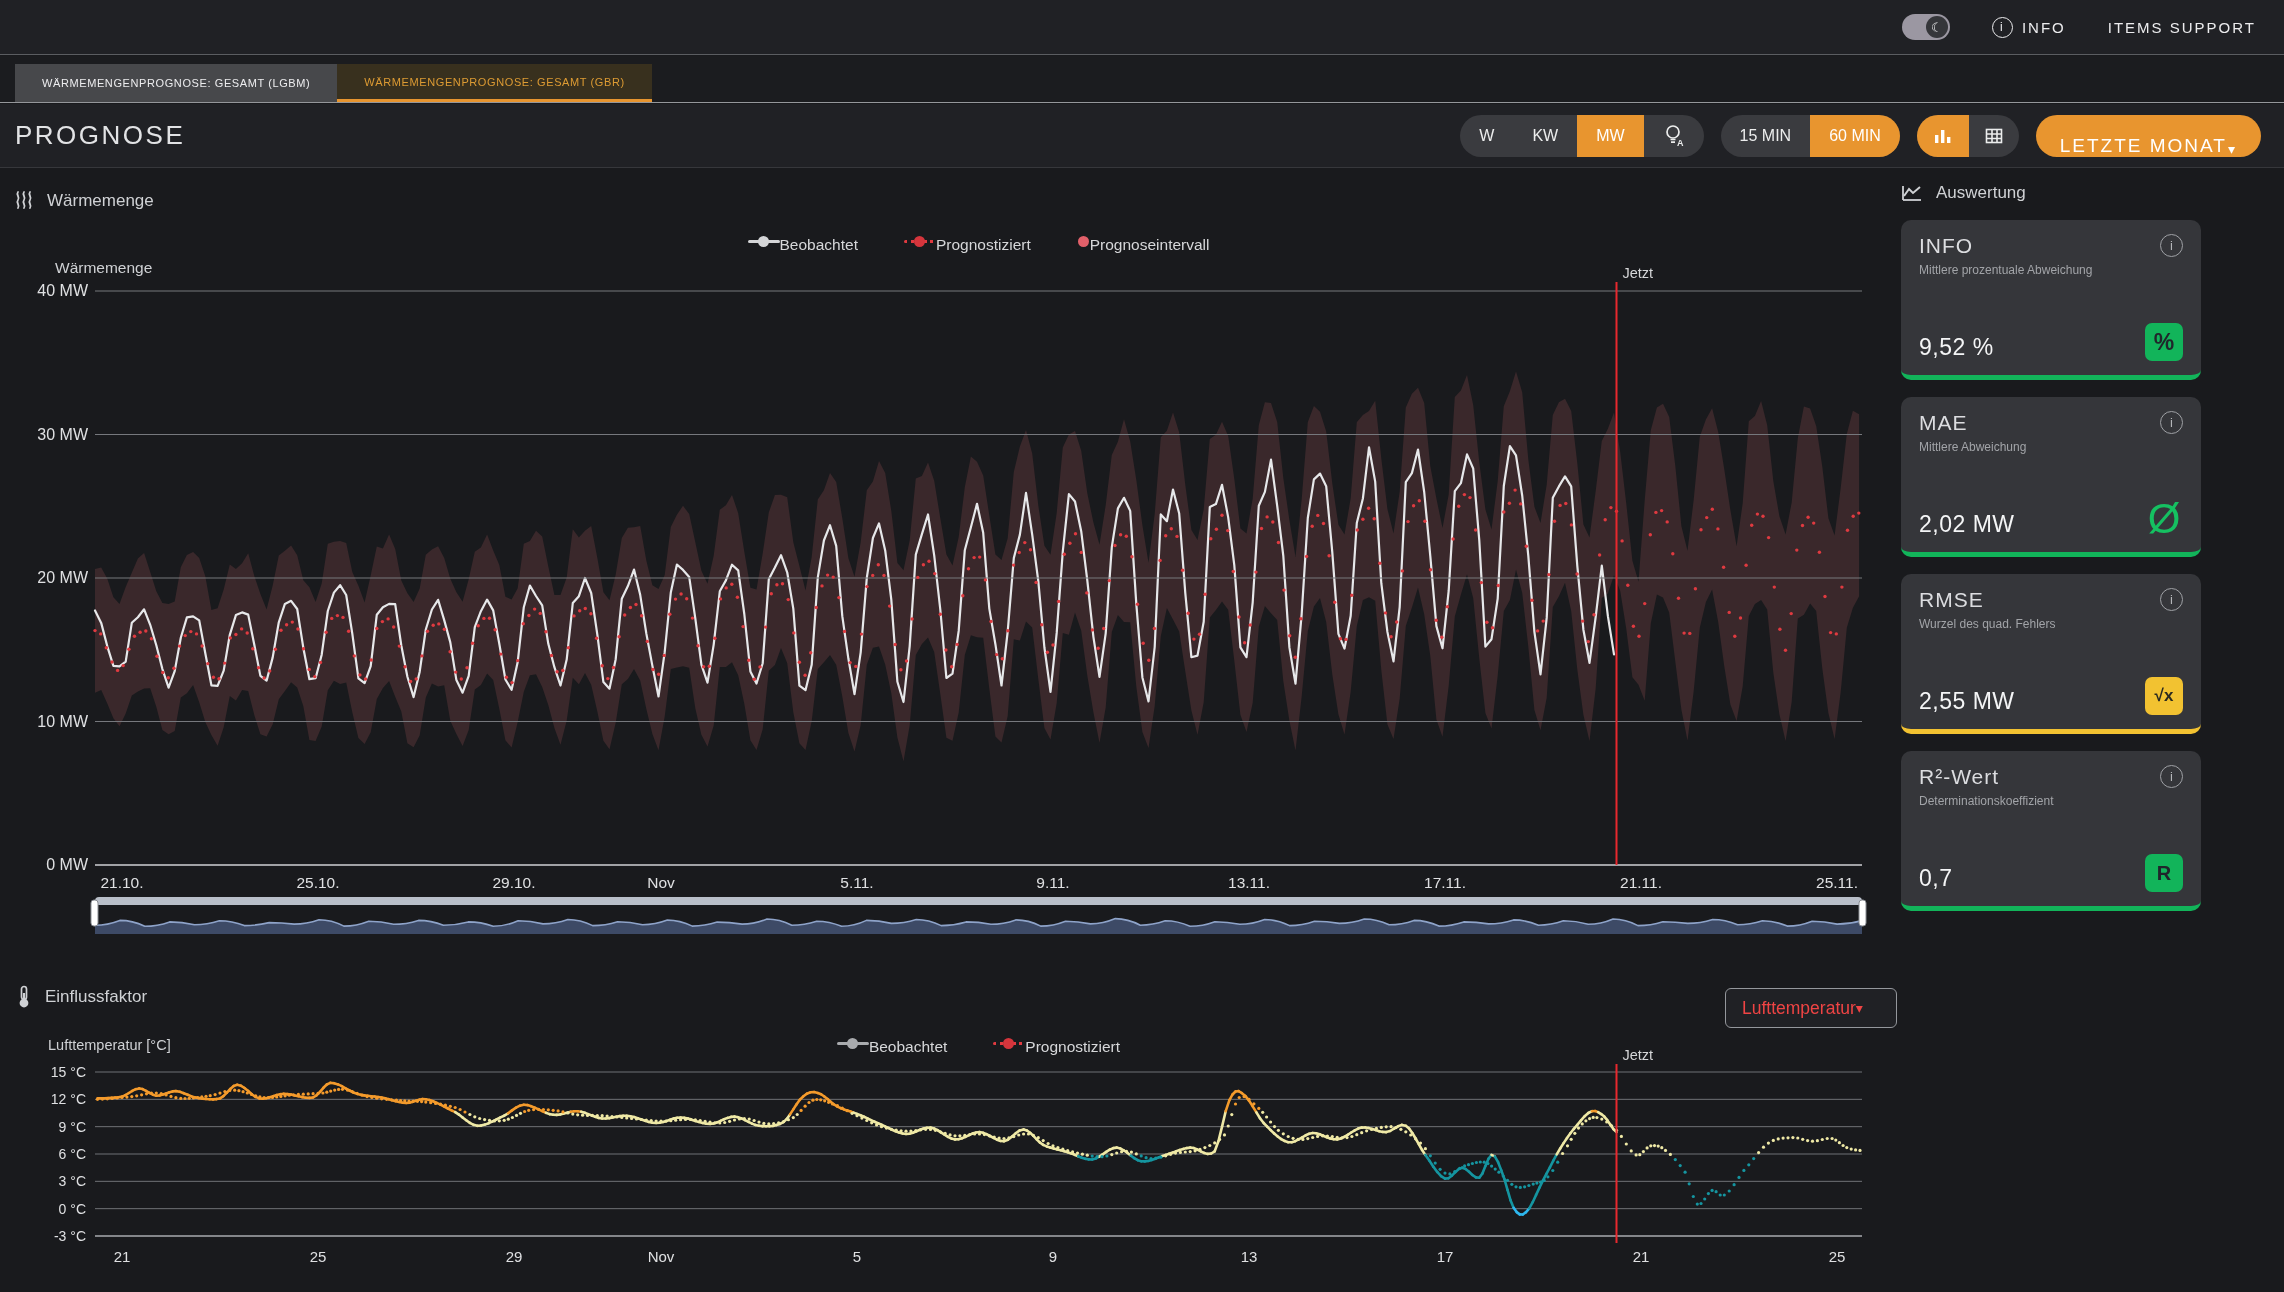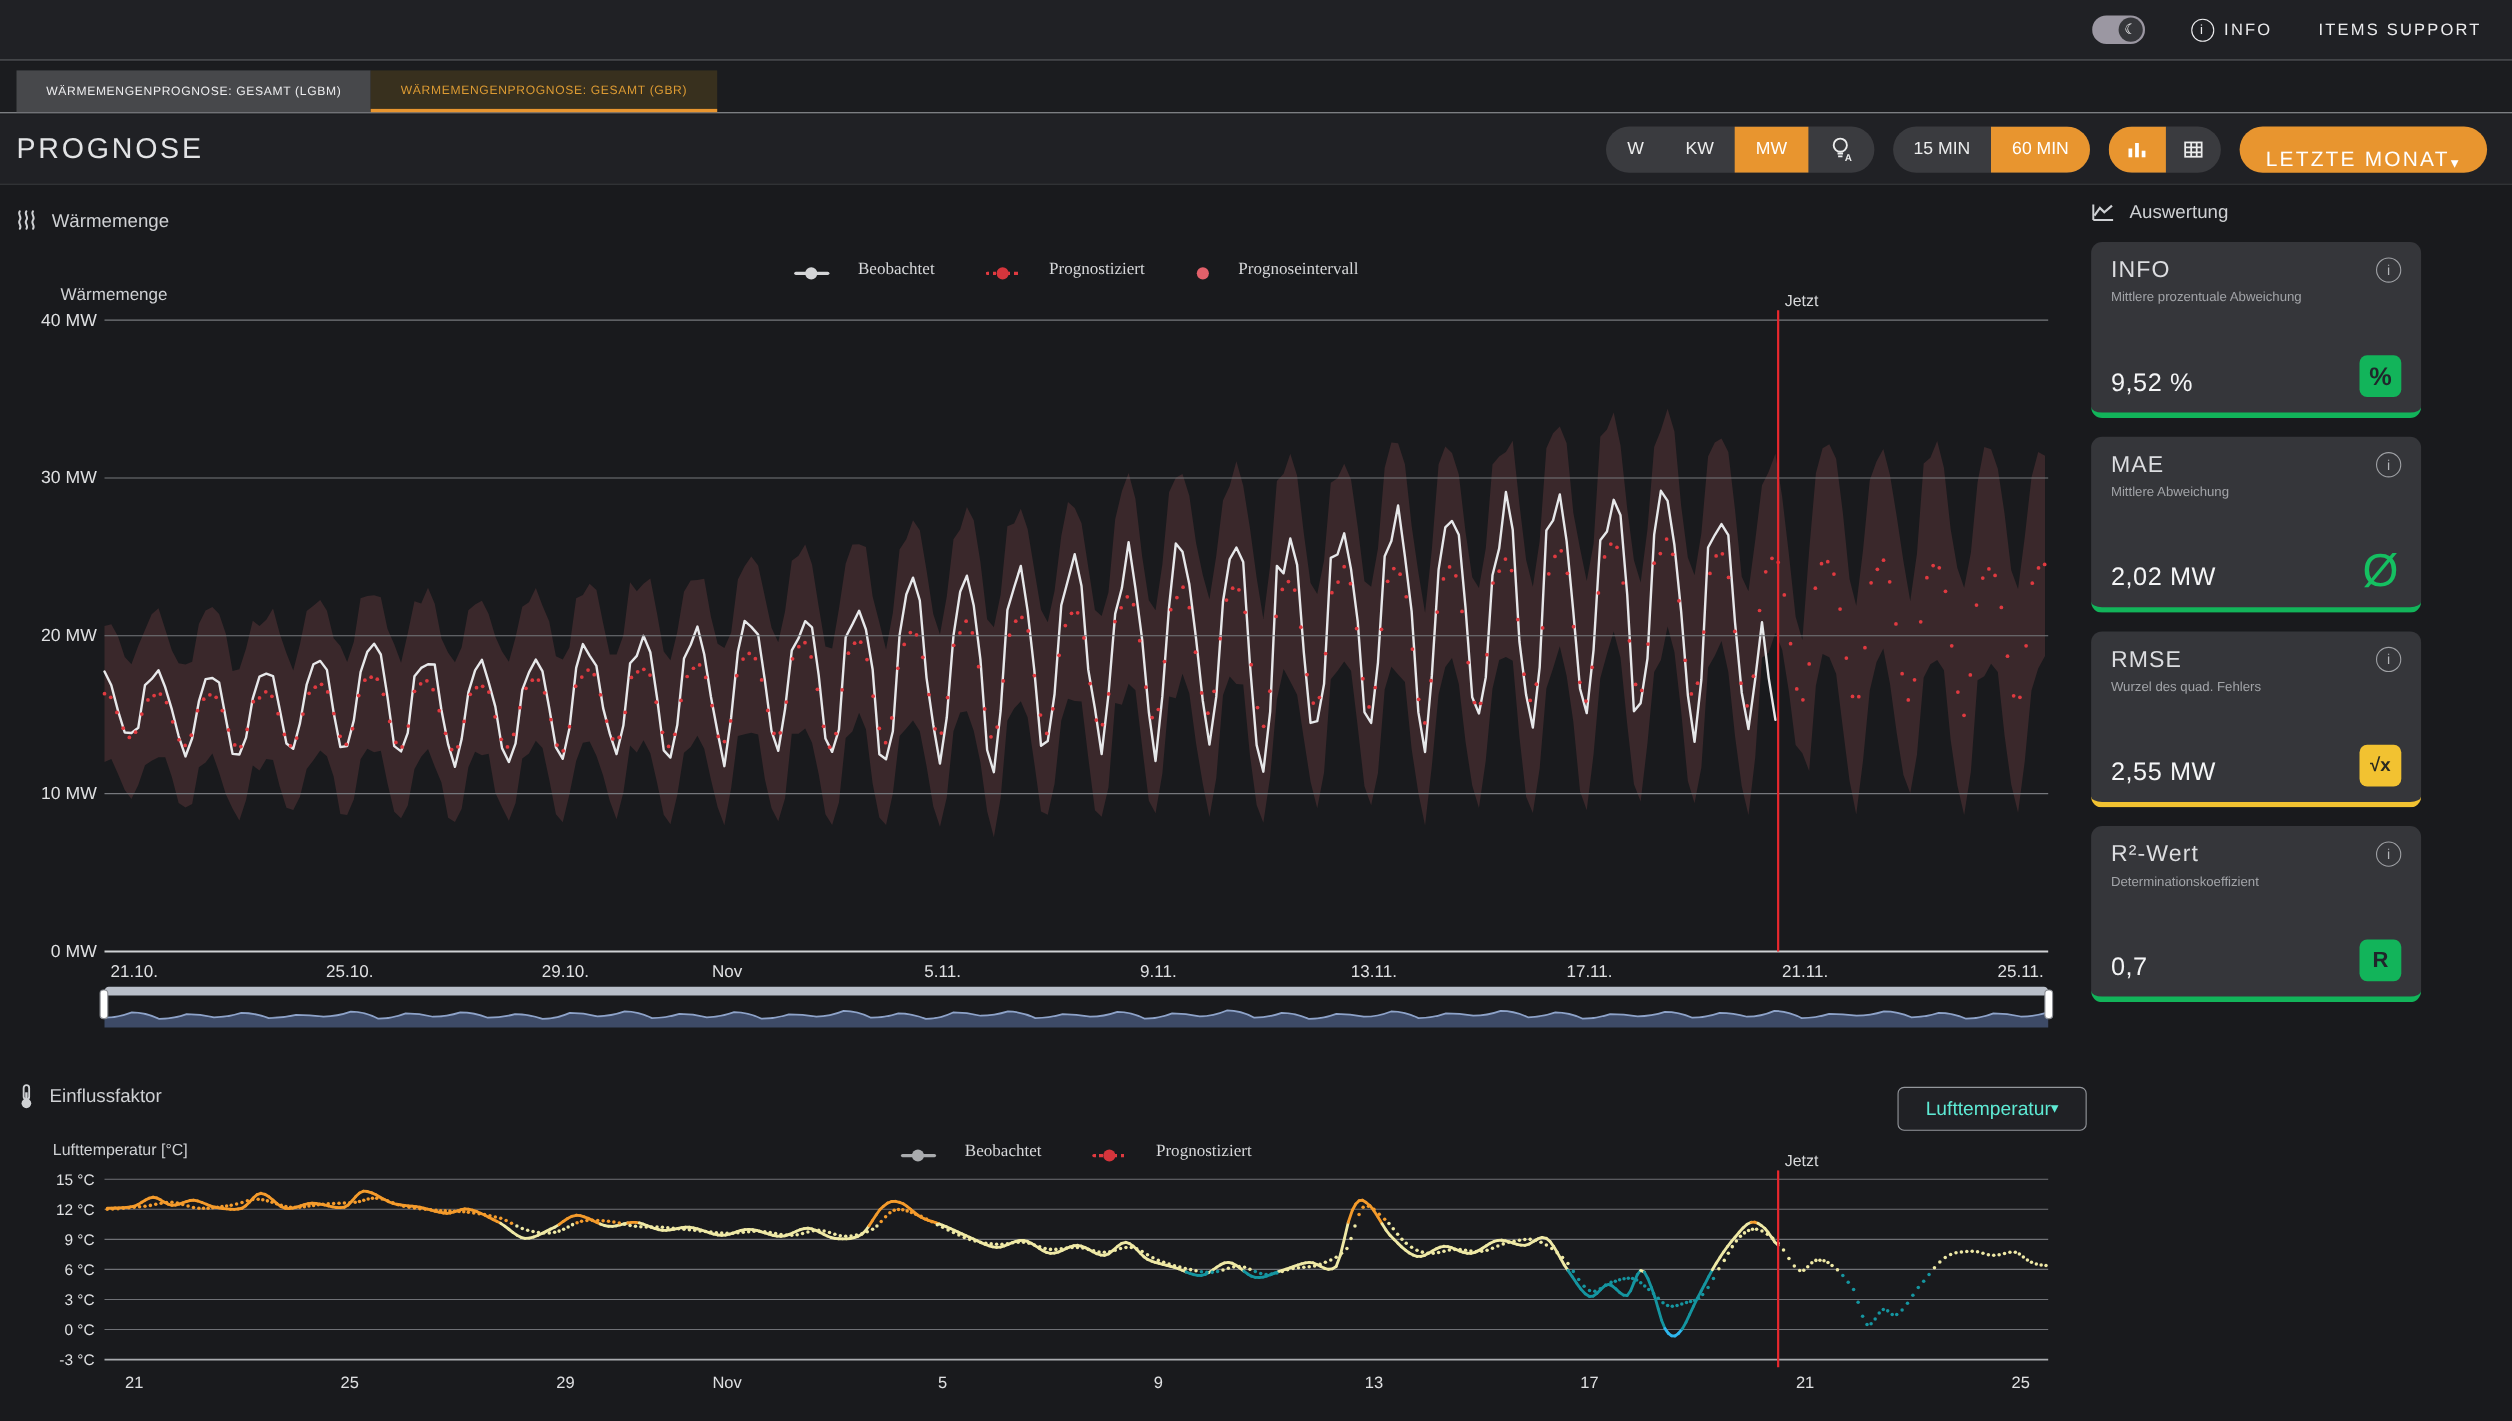--- a/index.html
+++ b/index.html
@@ -30,21 +30,21 @@
   .seg-group{display:flex;height:42px;background:#3a3b3f;border-radius:21px;overflow:hidden;align-items:stretch;}
   .seg{display:flex;align-items:center;justify-content:center;padding:0 19px;font-size:16px;color:#eceded;cursor:pointer;}
   .seg.active{background:#e8952f;color:#fff;}
   .btn-pill{height:42px;background:#e8952f;border-radius:21px;display:flex;align-items:flex-end;gap:1px;
             padding:0 24px;color:#fff;font-size:19px;letter-spacing:2px;cursor:pointer;font-weight:500;}
   .caret{font-family:"DejaVu Sans",sans-serif;font-size:14px;}
   
   .sec-head{display:flex;align-items:center;gap:13px;font-size:17px;color:#cfd1d4;}
   
   .legend{display:flex;justify-content:center;gap:46px;font-size:15.5px;color:#d6d7d9;}
-  .lg-item{display:flex;align-items:flex-end;gap:26px;cursor:pointer;font-family:Liberation Serif, serif;}
+  .lg-item{display:flex;align-items:flex-start;gap:0;cursor:pointer;}
   .lm{position:relative;width:32px;height:11px;}
   .lm .line{position:absolute;left:0;top:4px;width:32px;height:3px;border-radius:2px;background:#d4d5d7;}
   .lm .line.dotted{background:repeating-linear-gradient(90deg,#e03a40 0 3px,transparent 3px 6.5px);}
   .lm .dot{position:absolute;left:10px;top:0;width:11px;height:11px;border-radius:50%;background:#d4d5d7;}
   .lm.dotonly{width:13px;}
   .lm.dotonly .dot{left:1px;background:#e2606a;}
   .lm .dot.red{background:#d5353c;}
   
   .eval{left:1901px;top:183px;width:300px;}
   .card{position:relative;background:#35363a;border-radius:10px;border-bottom:5px solid #12b45a;
@@ -58,22 +58,22 @@
   .card-value{font-size:23px;color:#f4f5f6;letter-spacing:.5px;}
   .v-icon{width:38px;height:38px;border-radius:7px;display:flex;align-items:center;justify-content:center;
           font-weight:bold;}
   .v-icon.green{background:#12b45a;color:#20262b;font-size:23px;}
   .v-icon.outline{background:transparent;color:#15c061;font-size:42px;font-weight:300;line-height:38px;}
   .v-icon.yellow{background:#f2c231;color:#2a2a20;font-size:17px;}
   .info-i{width:21px;height:21px;border-radius:50%;border:1.5px solid #9fa1a5;color:#b4b6ba;display:flex;
           align-items:center;justify-content:center;font-size:13px;cursor:pointer;}
   
   .dropdown{left:1725px;top:988px;width:172px;height:40px;border:1.5px solid #94979c;border-radius:6px;
-            display:flex;align-items:center;justify-content:center;padding:0 16px;box-sizing:border-box;
-            font-size:17.5px;color:#5eead4;cursor:pointer;background:#202125;}
+            display:flex;align-items:center;justify-content:flex-start;padding:0 16px;box-sizing:border-box;
+            font-size:17.5px;color:#ef4444;cursor:pointer;background:#202125;}
   svg text{font-family:"Liberation Sans","DejaVu Sans",sans-serif;}
 </style>
 </head>
 <body>
 
 <svg id="charts-svg" class="abs" style="left:0;top:0;" width="2284" height="1292" viewBox="0 0 2284 1292">
     <g>
       <path d="M95.0 569.0L101.2 567.4L107.3 578.7L113.4 597.3L119.5 603.9L125.7 587.0L131.8 572.7L137.9 558.5L144.1 552.9L150.2 572.1L156.3 591.3L162.4 602.9L168.6 604.1L174.7 601.6L180.8 567.3L186.9 555.1L193.1 551.9L199.2 558.1L205.3 576.2L211.4 609.9L217.6 608.3L223.7 589.5L229.8 564.4L235.9 569.1L242.1 563.3L248.2 553.2L254.3 575.9L260.4 593.9L266.6 609.6L272.7 585.6L278.8 555.4L284.9 550.7L291.1 545.4L297.2 555.2L303.3 580.2L309.4 587.3L315.6 601.9L321.7 583.4L327.8 543.8L333.9 541.8L340.1 541.1L346.2 542.9L352.3 571.9L358.4 585.7L364.6 602.5L370.7 575.6L376.8 546.6L382.9 548.6L389.1 534.4L395.2 548.9L401.3 580.5L407.4 593.3L413.6 602.0L419.7 588.4L425.8 554.8L431.9 549.6L438.1 546.2L444.2 558.1L450.3 578.7L456.4 592.3L462.6 601.7L468.7 579.3L474.8 551.7L480.9 547.5L487.1 534.6L493.2 550.6L499.3 565.0L505.4 596.7L511.6 599.6L517.7 588.3L523.8 543.8L529.9 540.9L536.0 530.7L542.2 536.4L548.3 566.5L554.4 594.9L560.5 595.1L566.7 577.5L572.8 529.3L578.9 537.5L585.0 530.7L591.2 526.0L597.3 557.8L603.4 592.2L609.5 600.2L615.7 574.6L621.8 538.0L627.9 527.8L634.0 527.2L640.2 526.1L646.3 560.6L652.4 585.2L658.5 589.1L664.7 575.0L670.8 526.9L676.9 514.7L683.0 505.8L689.2 514.0L695.3 542.2L701.4 570.7L707.5 583.8L713.7 555.7L719.8 509.8L725.9 505.3L732.0 495.0L738.2 513.2L744.3 551.7L750.4 587.7L756.5 589.6L762.7 553.5L768.8 512.5L774.9 494.9L781.0 494.7L787.2 497.3L793.3 542.2L799.4 566.0L805.5 590.5L811.7 557.0L817.8 499.5L823.9 490.2L830.0 473.0L836.2 482.0L842.3 518.3L848.4 558.2L854.5 576.8L860.7 542.2L866.8 490.3L872.9 481.4L879.0 461.0L885.2 473.0L891.3 511.1L897.4 563.0L903.5 570.2L909.7 540.4L915.8 478.4L921.9 476.0L928.0 462.4L934.2 480.8L940.3 518.2L946.4 554.4L952.5 565.6L958.7 537.1L964.8 487.3L970.9 456.4L977.0 461.8L983.2 475.6L989.3 515.4L995.4 554.6L1001.5 559.9L1007.7 538.3L1013.8 472.0L1019.9 446.6L1026.0 430.1L1032.2 453.5L1038.3 505.6L1044.4 545.7L1050.5 554.7L1056.7 513.0L1062.8 447.6L1068.9 434.4L1075.0 431.0L1081.2 450.7L1087.3 493.3L1093.4 522.6L1099.5 544.8L1105.7 505.2L1111.8 454.9L1117.9 441.8L1124.0 419.3L1130.2 441.6L1136.3 480.1L1142.4 525.2L1148.5 562.8L1154.7 514.0L1160.8 437.3L1166.9 430.7L1173.0 412.5L1179.2 432.4L1185.3 485.0L1191.4 530.1L1197.5 539.9L1203.7 509.4L1209.8 438.9L1215.9 434.7L1222.0 421.7L1228.2 436.0L1234.3 479.0L1240.4 528.5L1246.5 533.4L1252.7 498.7L1258.8 425.3L1264.9 402.2L1271.0 403.0L1277.2 422.1L1283.3 477.9L1289.4 520.3L1295.5 557.0L1301.7 499.2L1307.8 422.3L1313.9 405.9L1320.0 411.8L1326.2 431.4L1332.3 483.6L1338.4 524.7L1344.5 534.6L1350.7 498.3L1356.8 422.3L1362.9 414.9L1369.0 410.9L1375.2 400.7L1381.3 458.4L1387.4 509.0L1393.5 533.4L1399.7 491.8L1405.8 407.4L1411.9 393.8L1418.0 387.8L1424.2 403.0L1430.3 466.2L1436.4 498.6L1442.5 528.1L1448.7 494.4L1454.8 397.0L1460.9 390.4L1467.0 375.0L1473.2 404.9L1479.3 462.6L1485.4 509.4L1491.5 529.5L1497.7 481.2L1503.8 406.3L1509.9 391.2L1516.0 371.5L1522.2 392.3L1528.3 459.5L1534.4 506.8L1540.5 523.0L1546.7 484.8L1552.8 414.9L1558.9 402.3L1565.0 398.7L1571.2 410.9L1577.3 463.3L1583.4 524.4L1589.5 537.5L1595.7 491.0L1601.8 441.1L1607.9 428.8L1614.0 412.4L1620.2 452.1L1626.3 504.1L1632.4 560.7L1638.5 581.8L1644.7 500.5L1650.8 430.3L1656.9 407.4L1663.0 403.8L1669.2 417.0L1675.3 466.0L1681.4 526.3L1687.5 550.7L1693.7 499.8L1699.8 436.7L1705.9 419.6L1712.1 408.2L1718.2 432.1L1724.3 469.6L1730.4 510.3L1736.6 546.3L1742.7 503.2L1748.8 421.3L1754.9 416.1L1761.1 401.0L1767.2 425.2L1773.3 480.9L1779.4 516.3L1785.6 534.4L1791.7 502.4L1797.8 438.3L1803.9 406.4L1810.1 408.5L1816.2 426.1L1822.3 466.8L1828.4 518.3L1834.6 535.5L1840.7 488.1L1846.8 434.0L1852.9 410.8L1859.1 414.3L1859.1 596.3L1852.9 607.7L1846.8 627.8L1840.7 692.0L1834.6 738.9L1828.4 713.1L1822.3 668.5L1816.2 611.0L1810.1 603.5L1803.9 614.7L1797.8 618.4L1791.7 701.7L1785.6 740.9L1779.4 714.2L1773.3 672.6L1767.2 609.4L1761.1 600.1L1754.9 603.9L1748.8 616.0L1742.7 686.2L1736.6 721.1L1730.4 704.5L1724.3 666.4L1718.2 621.9L1712.1 589.6L1705.9 602.0L1699.8 627.7L1693.7 691.1L1687.5 740.4L1681.4 709.8L1675.3 661.6L1669.2 612.4L1663.0 597.5L1656.9 594.5L1650.8 623.3L1644.7 700.8L1638.5 684.7L1632.4 677.3L1626.3 628.9L1620.2 590.8L1614.0 575.2L1607.9 593.4L1601.8 597.9L1595.7 688.2L1589.5 740.9L1583.4 714.8L1577.3 669.4L1571.2 610.9L1565.0 582.7L1558.9 596.2L1552.8 606.9L1546.7 697.8L1540.5 730.2L1534.4 710.1L1528.3 646.5L1522.2 592.8L1516.0 569.5L1509.9 600.0L1503.8 610.9L1497.7 675.7L1491.5 728.6L1485.4 713.0L1479.3 658.5L1473.2 597.9L1467.0 574.2L1460.9 594.4L1454.8 616.5L1448.7 685.7L1442.5 736.7L1436.4 719.4L1430.3 656.1L1424.2 614.3L1418.0 587.5L1411.9 607.6L1405.8 626.0L1399.7 698.6L1393.5 739.1L1387.4 724.3L1381.3 670.0L1375.2 600.7L1369.0 597.3L1362.9 600.1L1356.8 626.1L1350.7 691.4L1344.5 734.6L1338.4 714.2L1332.3 674.4L1326.2 621.9L1320.0 598.1L1313.9 606.4L1307.8 631.3L1301.7 696.2L1295.5 750.5L1289.4 720.8L1283.3 680.9L1277.2 620.1L1271.0 613.2L1264.9 606.1L1258.8 626.8L1252.7 702.8L1246.5 732.0L1240.4 714.7L1234.3 660.7L1228.2 609.8L1222.0 601.4L1215.9 610.1L1209.8 617.6L1203.7 702.2L1197.5 734.8L1191.4 710.6L1185.3 671.5L1179.2 631.5L1173.0 619.6L1166.9 608.1L1160.8 636.0L1154.7 706.1L1148.5 747.9L1142.4 731.9L1136.3 686.5L1130.2 622.2L1124.0 621.9L1117.9 615.1L1111.8 632.1L1105.7 707.5L1099.5 742.7L1093.4 712.2L1087.3 675.6L1081.2 630.4L1075.0 612.5L1068.9 634.7L1062.8 633.1L1056.7 703.1L1050.5 739.4L1044.4 728.0L1038.3 678.9L1032.2 627.5L1026.0 621.5L1019.9 640.6L1013.8 639.2L1007.7 716.0L1001.5 742.6L995.4 736.5L989.3 688.4L983.2 637.7L977.0 637.2L970.9 635.3L964.8 655.0L958.7 712.6L952.5 740.7L946.4 737.8L940.3 693.9L934.2 652.0L928.0 637.6L921.9 644.1L915.8 654.9L909.7 725.3L903.5 761.2L897.4 737.6L891.3 693.2L885.2 664.4L879.0 646.6L872.9 647.7L866.8 664.7L860.7 725.1L854.5 751.6L848.4 732.9L842.3 696.4L836.2 664.8L830.0 655.0L823.9 662.2L817.8 669.1L811.7 721.3L805.5 750.0L799.4 743.2L793.3 712.3L787.2 663.0L781.0 648.0L774.9 664.9L768.8 670.8L762.7 729.3L756.5 750.0L750.4 740.3L744.3 703.8L738.2 675.3L732.0 662.2L725.9 667.0L719.8 667.0L713.7 725.6L707.5 746.6L701.4 734.8L695.3 708.2L689.2 667.7L683.0 666.2L676.9 667.5L670.8 669.1L664.7 716.4L658.5 750.3L652.4 733.9L646.3 708.7L640.2 680.6L634.0 668.9L627.9 679.1L621.8 684.3L615.7 722.7L609.5 749.3L603.4 740.7L597.3 711.3L591.2 684.8L585.0 672.9L578.9 684.2L572.8 677.8L566.7 720.4L560.5 744.7L554.4 728.1L548.3 705.0L542.2 687.0L536.0 674.2L529.9 675.2L523.8 691.8L517.7 722.0L511.6 747.5L505.4 740.3L499.3 708.7L493.2 680.1L487.1 673.5L480.9 685.1L474.8 689.6L468.7 729.9L462.6 746.1L456.4 733.9L450.3 720.7L444.2 685.2L438.1 686.6L431.9 683.4L425.8 697.6L419.7 735.3L413.6 747.2L407.4 743.3L401.3 711.4L395.2 696.8L389.1 680.9L382.9 688.0L376.8 699.1L370.7 732.3L364.6 743.9L358.4 738.0L352.3 712.2L346.2 682.4L340.1 683.9L333.9 680.7L327.8 690.3L321.7 726.5L315.6 741.0L309.4 740.0L303.3 705.9L297.2 687.6L291.1 682.3L284.9 691.1L278.8 699.2L272.7 724.3L266.6 736.4L260.4 734.3L254.3 715.0L248.2 690.9L242.1 690.0L235.9 700.4L229.8 695.9L223.7 727.2L217.6 745.8L211.4 735.0L205.3 722.0L199.2 702.2L193.1 684.9L186.9 693.2L180.8 697.6L174.7 731.0L168.6 734.2L162.4 730.1L156.3 706.7L150.2 688.3L144.1 688.4L137.9 691.5L131.8 695.6L125.7 713.6L119.5 726.3L113.4 718.2L107.3 703.6L101.2 690.0L95.0 692.7Z" fill="#3a282b"></path>
       <path d="M95.0 610.5L101.2 622.9L107.3 646.3L113.4 665.9L119.5 666.3L125.7 661.6L131.8 622.8L137.9 617.2L144.1 609.3L150.2 624.8L156.3 645.2L162.4 669.1L168.6 687.7L174.7 671.1L180.8 637.7L186.9 617.4L193.1 616.4L199.2 620.4L205.3 653.2L211.4 685.3L217.6 685.9L223.7 670.6L229.8 634.8L235.9 615.1L242.1 612.4L248.2 614.6L254.3 644.8L260.4 675.9L266.6 680.7L272.7 657.4L278.8 622.3L284.9 603.9L291.1 600.8L297.2 609.0L303.3 647.7L309.4 679.2L315.6 678.2L321.7 654.7L327.8 611.0L333.9 592.6L340.1 585.2L346.2 595.0L352.3 633.7L358.4 678.3L364.6 683.1L370.7 666.2L376.8 614.7L382.9 607.2L389.1 603.9L395.2 604.1L401.3 645.5L407.4 676.7L413.6 697.1L419.7 671.7L425.8 629.5L431.9 609.5L438.1 599.8L444.2 620.1L450.3 642.4L456.4 680.1L462.6 692.7L468.7 675.8L474.8 627.2L480.9 611.2L487.1 599.6L493.2 610.4L499.3 643.7L505.4 679.5L511.6 689.8L517.7 662.0L523.8 607.2L529.9 585.5L536.0 596.0L542.2 605.4L548.3 643.8L554.4 667.2L560.5 685.5L566.7 659.6L572.8 603.0L578.9 596.2L585.0 578.0L591.2 593.0L597.3 634.3L603.4 682.1L609.5 688.7L615.7 659.2L621.8 598.7L627.9 586.1L634.0 569.6L640.2 594.8L646.3 633.4L652.4 665.9L658.5 696.5L664.7 652.2L670.8 592.5L676.9 564.5L683.0 569.9L689.2 576.9L695.3 618.3L701.4 664.6L707.5 682.6L713.7 644.6L719.8 591.3L725.9 580.4L732.0 564.7L738.2 570.4L744.3 614.0L750.4 671.4L756.5 683.5L762.7 663.2L768.8 579.3L774.9 567.6L781.0 555.2L787.2 572.3L793.3 608.6L799.4 685.7L805.5 690.2L811.7 664.8L817.8 577.4L823.9 540.5L830.0 525.2L836.2 545.9L842.3 616.2L848.4 658.8L854.5 694.1L860.7 652.3L866.8 577.8L872.9 538.0L879.0 523.4L885.2 550.4L891.3 599.6L897.4 681.8L903.5 702.0L909.7 646.1L915.8 554.6L921.9 534.1L928.0 514.5L934.2 555.3L940.3 609.5L946.4 678.0L952.5 673.7L958.7 630.9L964.8 550.2L970.9 527.3L977.0 503.8L983.2 532.8L989.3 608.6L995.4 644.2L1001.5 685.5L1007.7 631.5L1013.8 558.1L1019.9 534.6L1026.0 492.9L1032.2 534.6L1038.3 581.2L1044.4 647.5L1050.5 691.8L1056.7 632.9L1062.8 551.4L1068.9 494.1L1075.0 501.5L1081.2 531.2L1087.3 580.3L1093.4 636.8L1099.5 676.9L1105.7 633.3L1111.8 547.1L1117.9 508.4L1124.0 497.8L1130.2 510.9L1136.3 603.9L1142.4 677.4L1148.5 701.5L1154.7 647.0L1160.8 514.4L1166.9 521.2L1173.0 489.5L1179.2 513.5L1185.3 593.1L1191.4 657.2L1197.5 655.6L1203.7 621.7L1209.8 507.1L1215.9 504.1L1222.0 484.8L1228.2 517.4L1234.3 565.1L1240.4 647.3L1246.5 657.2L1252.7 602.3L1258.8 505.7L1264.9 491.9L1271.0 459.6L1277.2 505.8L1283.3 555.8L1289.4 647.4L1295.5 683.6L1301.7 613.8L1307.8 518.0L1313.9 479.4L1320.0 473.6L1326.2 486.2L1332.3 552.4L1338.4 633.9L1344.5 648.6L1350.7 615.8L1356.8 523.0L1362.9 498.5L1369.0 447.3L1375.2 481.6L1381.3 583.2L1387.4 631.9L1393.5 661.4L1399.7 606.8L1405.8 482.1L1411.9 473.1L1418.0 449.5L1424.2 492.0L1430.3 556.2L1436.4 626.1L1442.5 648.3L1448.7 590.7L1454.8 491.2L1460.9 483.2L1467.0 454.4L1473.2 468.5L1479.3 540.7L1485.4 646.6L1491.5 639.2L1497.7 598.6L1503.8 486.0L1509.9 446.2L1516.0 455.3L1522.2 495.5L1528.3 555.9L1534.4 631.8L1540.5 674.4L1546.7 617.9L1552.8 497.7L1558.9 486.4L1565.0 476.4L1571.2 486.4L1577.3 565.9L1583.4 629.7L1589.5 662.8L1595.7 616.9L1601.8 565.7L1607.9 616.2L1614.0 654.4" fill="none" stroke="#e7e8ea" stroke-width="2.2" stroke-linejoin="round" stroke-linecap="round"></path>
     </g>

